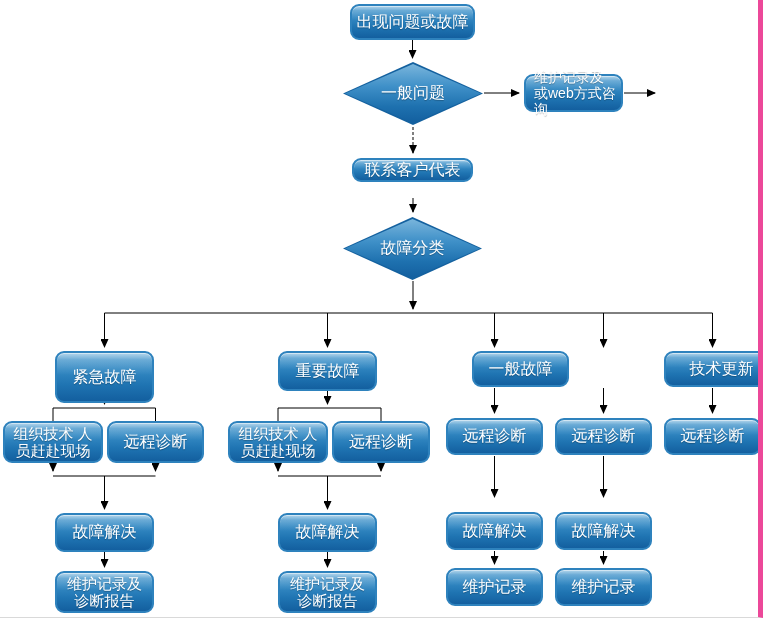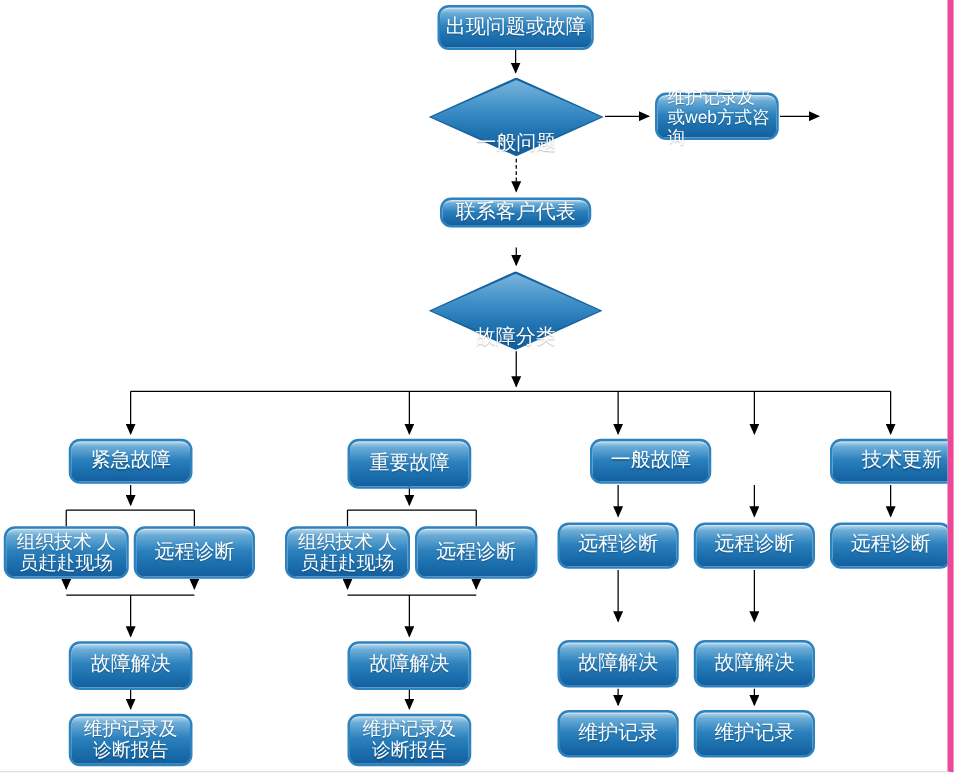--- a/index.html
+++ b/index.html
@@ -28,21 +28,21 @@
     font-size:16px;line-height:1.15;
     white-space:pre-line;
     text-shadow:0 1px 1px rgba(0,0,0,.28);
     box-shadow:inset 0 1px 0 rgba(255,255,255,.45);
   }
   .node.f14{font-size:14px;}
   .node.f15{font-size:15px;text-align:center;}
   .node.ta-left{justify-content:flex-start;text-align:left;padding-left:8px;}
   .diamond{
     position:absolute;
-    display:flex;align-items:flex-end;justify-content:center;
+    display:flex;align-items:center;justify-content:center;
     color:#fff;font-size:16px;text-shadow:0 1px 1px rgba(0,0,0,.28);
   }
   .dm{position:absolute;display:block;clip-path:polygon(50% 0,100% 50%,50% 100%,0 50%);}
   .dm-o{inset:0;background:#14619f;}
   .dm-i{inset:2px;background:linear-gradient(180deg,#79b5dc 0%,#3f90c8 38%,#1e71af 72%,#135f9f 100%);}
   .dlabel{position:relative;}
 </style>
 </head>
 <body>
 
@@ -115,21 +115,21 @@
 
 
   <div class="node" style="left:352px;top:158px;width:121px;height:24px">联系客户代表</div>
 
   <div class="diamond" style="left:343px;top:217px;width:139px;height:63px">
     <i class="dm dm-o"></i>
     <i class="dm dm-i"></i>
     <span class="dlabel">故障分类</span>
   </div>
 
-  <div class="node" style="left:55px;top:351px;width:99px;height:36px">紧急故障</div>
+  <div class="node" style="left:55px;top:351px;width:99px;height:52px">紧急故障</div>
   <div class="node" style="left:278px;top:351px;width:99px;height:40px">重要故障</div>
   <div class="node" style="left:472px;top:351px;width:97px;height:36px">一般故障</div>
   <div class="node" style="left:664px;top:351px;width:115px;height:36px">技术更新</div>
 
   <div class="node f15" style="left:3px;top:421px;width:100px;height:42px">组织技术 人
 员赶赴现场</div>
   <div class="node" style="left:107px;top:421px;width:97px;height:42px">远程诊断</div>
   <div class="node f15" style="left:228px;top:421px;width:100px;height:42px">组织技术 人
 员赶赴现场</div>
   <div class="node" style="left:332px;top:421px;width:98px;height:42px">远程诊断</div>

